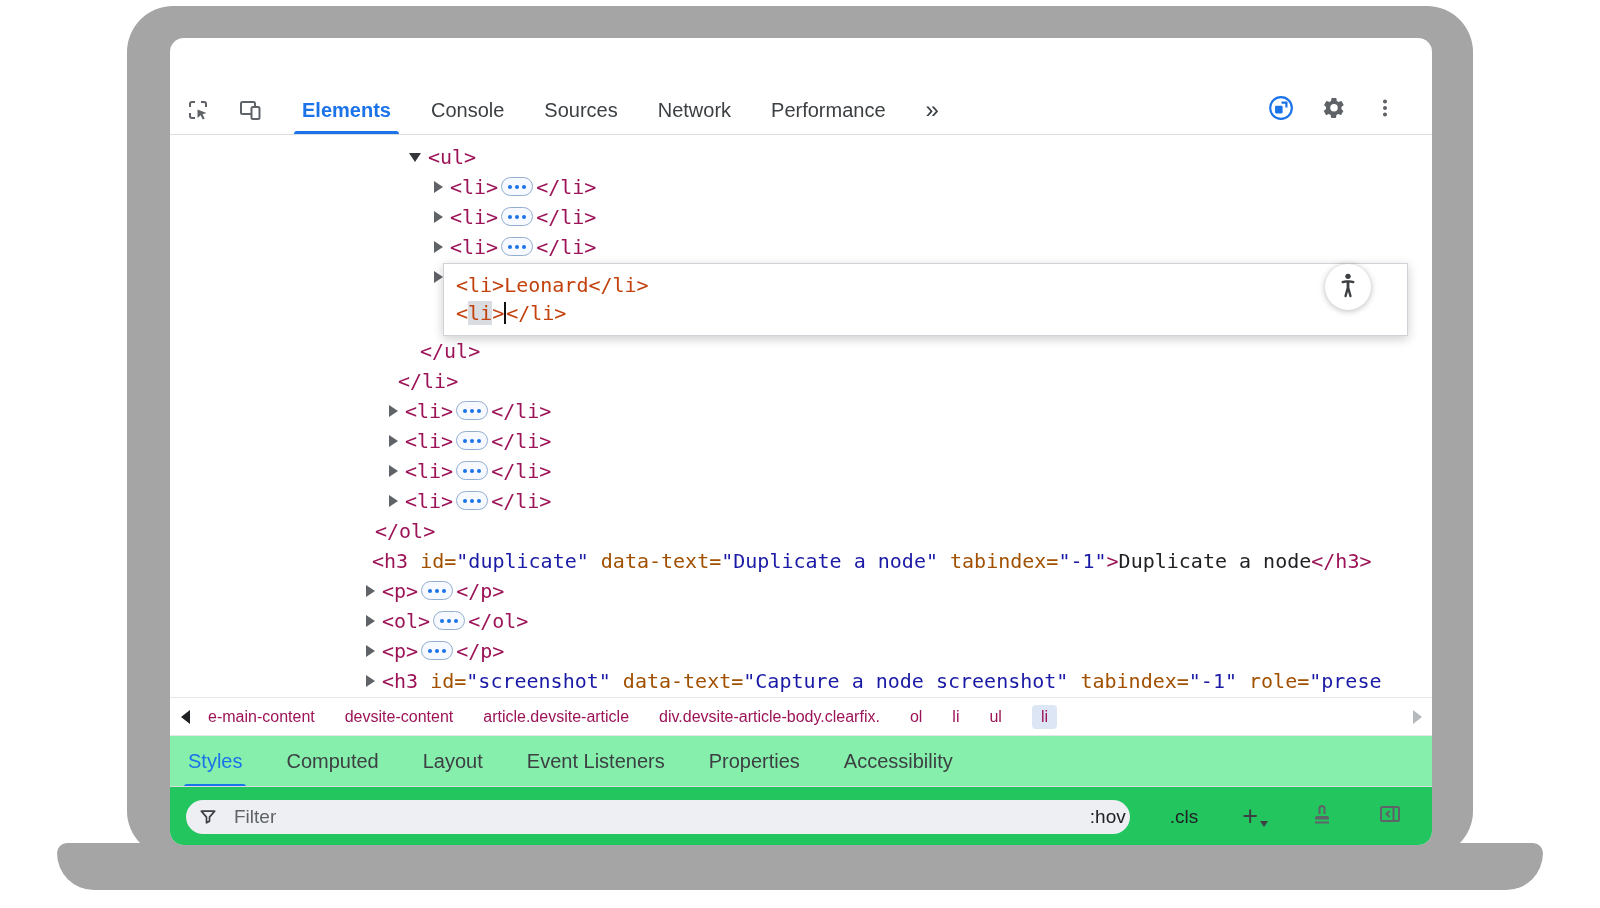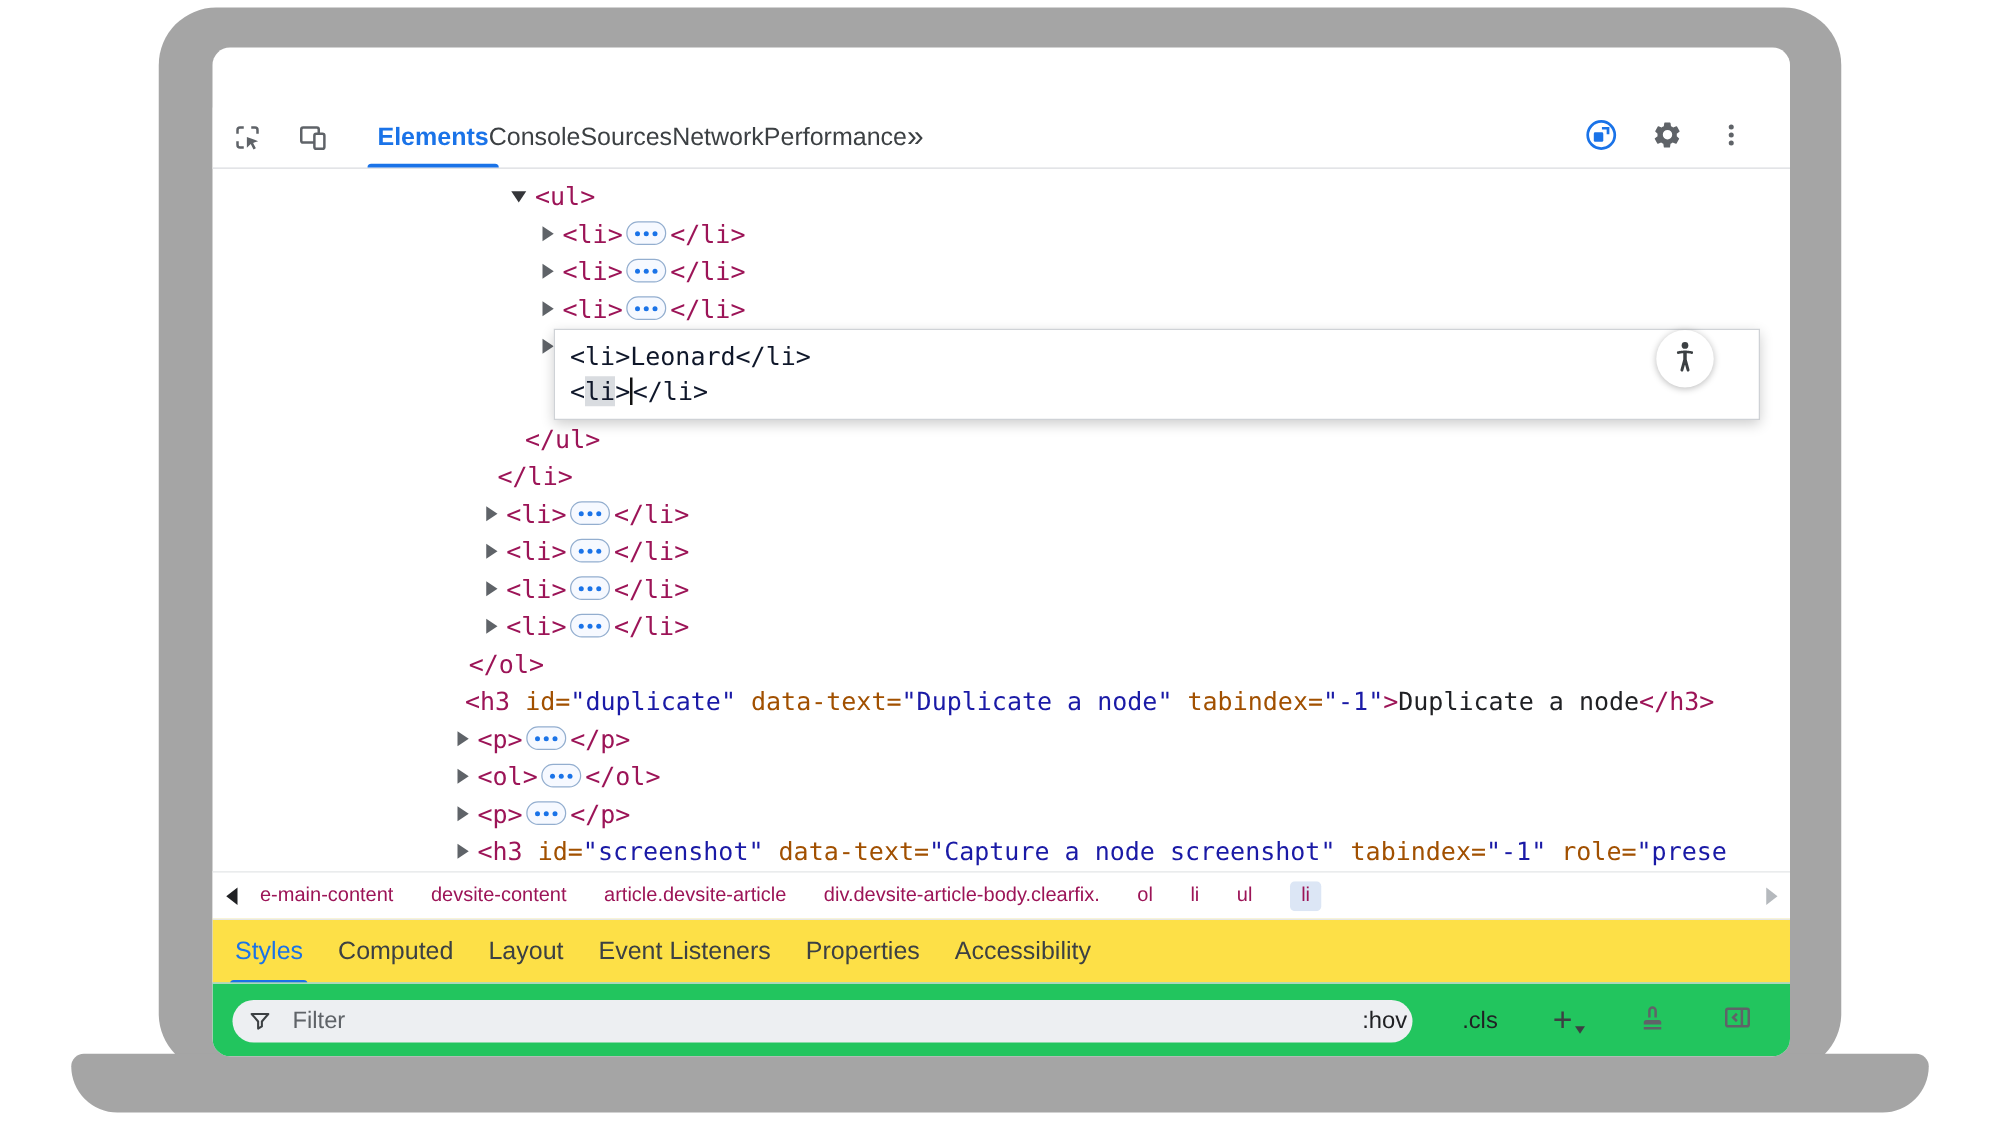--- a/index.html
+++ b/index.html
@@ -12,21 +12,21 @@
   
   .titlebar{position:absolute;left:0;top:0;right:0;height:48px;background:#fff;}
   .light{position:absolute;top:14px;width:21px;height:21px;border-radius:50%;}
   .light.red{left:11px;background:var(--c-traffic_red);}
   .light.yellow{left:45px;background:var(--c-traffic_yellow);}
   .light.green{left:79px;background:var(--c-traffic_green);}
   .title{position:absolute;left:125px;top:0;line-height:48px;font-size:20px;font-weight:bold;color:#3c4043;white-space:nowrap;}
   
   .toolbar{position:absolute;left:0;top:48px;right:0;height:49px;border-bottom:1px solid #dadce0;background:#fff;}
   .tb-icon{position:absolute;top:12px;width:24px;height:24px;display:flex;align-items:center;justify-content:center;}
-  .tabs{position:absolute;left:132px;top:0;height:48px;display:flex;align-items:center;font-size:20px;color:#3c4043;}
+  .tabs{position:absolute;left:132px;top:0;height:48px;display:flex;align-items:center;gap:40px;font-size:20px;color:#3c4043;}
   .tab{position:relative;height:48px;display:flex;align-items:center;white-space:nowrap;}
   .tab.active{color:var(--c-accent);font-weight:bold;}
   .tab.active::after{content:"";position:absolute;left:-8px;right:-8px;bottom:0;height:3px;background:var(--c-accent);border-radius:3px 3px 0 0;}
   .more-tabs{font-size:24px;color:#3c4043;}
   .tb-right{position:absolute;right:36px;top:0;height:48px;display:flex;align-items:center;gap:28px;}
   
   .tree{position:absolute;left:0;top:97px;right:0;height:562px;overflow:hidden;
     font-family:"DejaVu Sans Mono","Liberation Mono",monospace;font-size:20px;color:var(--c-text);}
   .tree-lines{padding-top:7px;}
   .code-line{height:30px;line-height:30px;white-space:pre;}
@@ -36,36 +36,36 @@
   .caret.down::before{content:"";position:absolute;left:3px;top:11px;border-top:9px solid #35363a;border-left:6px solid transparent;border-right:6px solid transparent;}
   .tok-tag{color:var(--c-tag);}
   .tok-attr{color:var(--c-attr);}
   .tok-val{color:var(--c-value);}
   .tok-text{color:var(--c-text);}
   .pill{display:inline-flex;align-items:center;justify-content:center;gap:3px;vertical-align:middle;
     width:32px;height:19px;border:1.5px solid #93aecf;border-radius:10px;background:#f6f9ff;margin:0 3px 4px 3px;}
   .pill i{width:4px;height:4px;border-radius:50%;background:var(--c-accent);}
   .edit-box{position:absolute;left:273px;top:128px;width:965px;height:73px;background:#fff;
     border:1px solid #cfd2d6;box-shadow:0 3px 10px rgba(0,0,0,.2);padding:7px 12px;z-index:3;}
-  .edit-line{height:28px;line-height:28px;white-space:pre;color:#0f172a;}
+  .edit-line{height:28px;line-height:28px;white-space:pre;color:#c2410c;}
   .hl{background:#d9dce0;}
   .cursor{display:inline-block;width:2px;height:22px;background:#111;vertical-align:-4px;}
   .a11y-btn{position:absolute;left:1155px;top:129px;width:46px;height:46px;border-radius:50%;background:#fff;
     box-shadow:0 1px 6px rgba(0,0,0,.28);display:flex;align-items:center;justify-content:center;z-index:4;}
   
   .crumbbar{position:absolute;left:0;right:0;top:659px;height:38px;border-top:1px solid #e4e6e8;background:#fff;
     display:flex;align-items:center;font-size:16px;color:var(--c-crumb);}
   .crumb-arrow{width:30px;flex:0 0 30px;display:flex;justify-content:center;align-items:center;}
   .arr-left{border-right:9px solid #202124;border-top:7px solid transparent;border-bottom:7px solid transparent;}
   .arr-right{border-left:9px solid #b5b9bd;border-top:7px solid transparent;border-bottom:7px solid transparent;}
   .crumbs{flex:1;display:flex;gap:30px;align-items:center;overflow:hidden;margin-left:8px;white-space:nowrap;}
   .crumb.selected{background:#dce6f5;border-radius:4px;padding:3px 9px;}
   
-  .drawer-tabs{position:absolute;left:0;right:0;top:697px;height:51px;border-top:1px solid #e4e6e8;background:#fde047;
-    display:flex;align-items:center;gap:28px;padding-left:18px;font-size:20px;color:#3c4043;}
+  .drawer-tabs{position:absolute;left:0;right:0;top:697px;height:51px;border-top:1px solid #e4e6e8;background:#86efac;
+    display:flex;align-items:center;gap:44px;padding-left:18px;font-size:20px;color:#3c4043;}
   .dtab{position:relative;height:51px;display:flex;align-items:center;white-space:nowrap;}
   .dtab.active{color:var(--c-accent);}
   .dtab.active::after{content:"";position:absolute;left:-4px;right:-4px;bottom:0;height:3px;background:var(--c-accent);border-radius:3px 3px 0 0;}
   
   .filterbar{position:absolute;left:0;right:0;top:748px;height:59px;border-top:1px solid #dadce0;background:#22c55e;}
   .filter-input{position:absolute;left:16px;top:13px;width:944px;height:34px;border-radius:17px;background:#edeff2;border:none;outline:none;
     padding:0 16px 0 48px;font-size:19px;color:#202124;font-family:"Liberation Sans",sans-serif;}
   .filter-input::placeholder{color:#5f6368;opacity:1;}
   .funnel{position:absolute;left:28px;top:20px;width:20px;height:20px;}
   .fb-right{position:absolute;right:30px;top:0;height:59px;display:flex;align-items:center;gap:44px;color:#202124;font-size:19px;}

